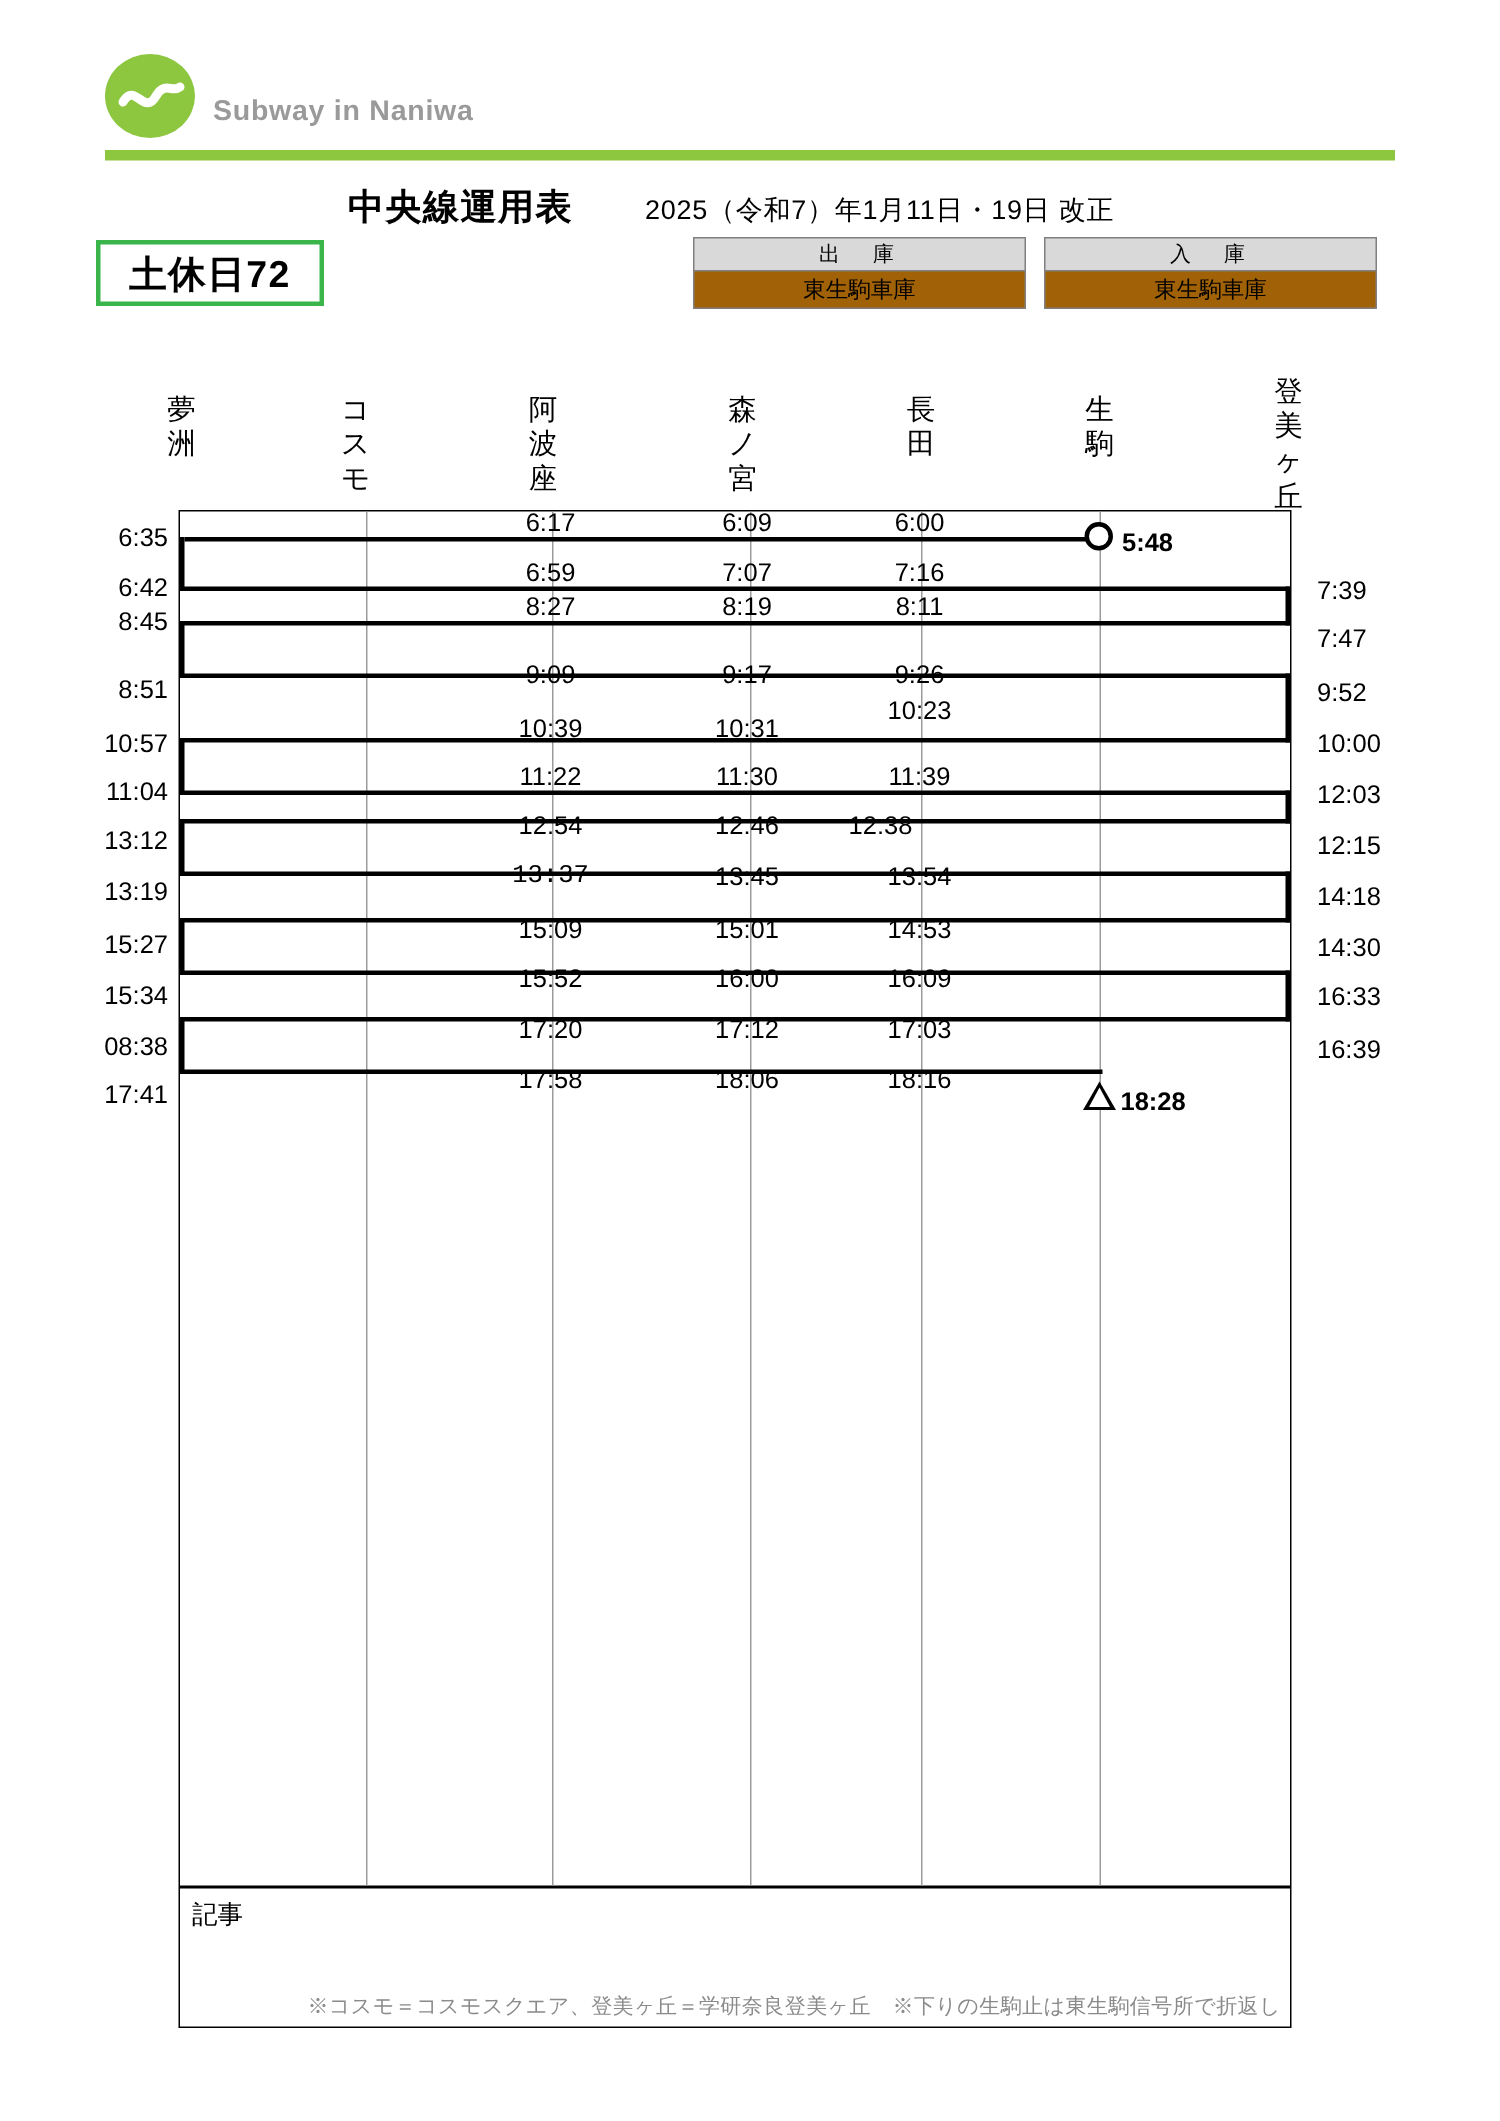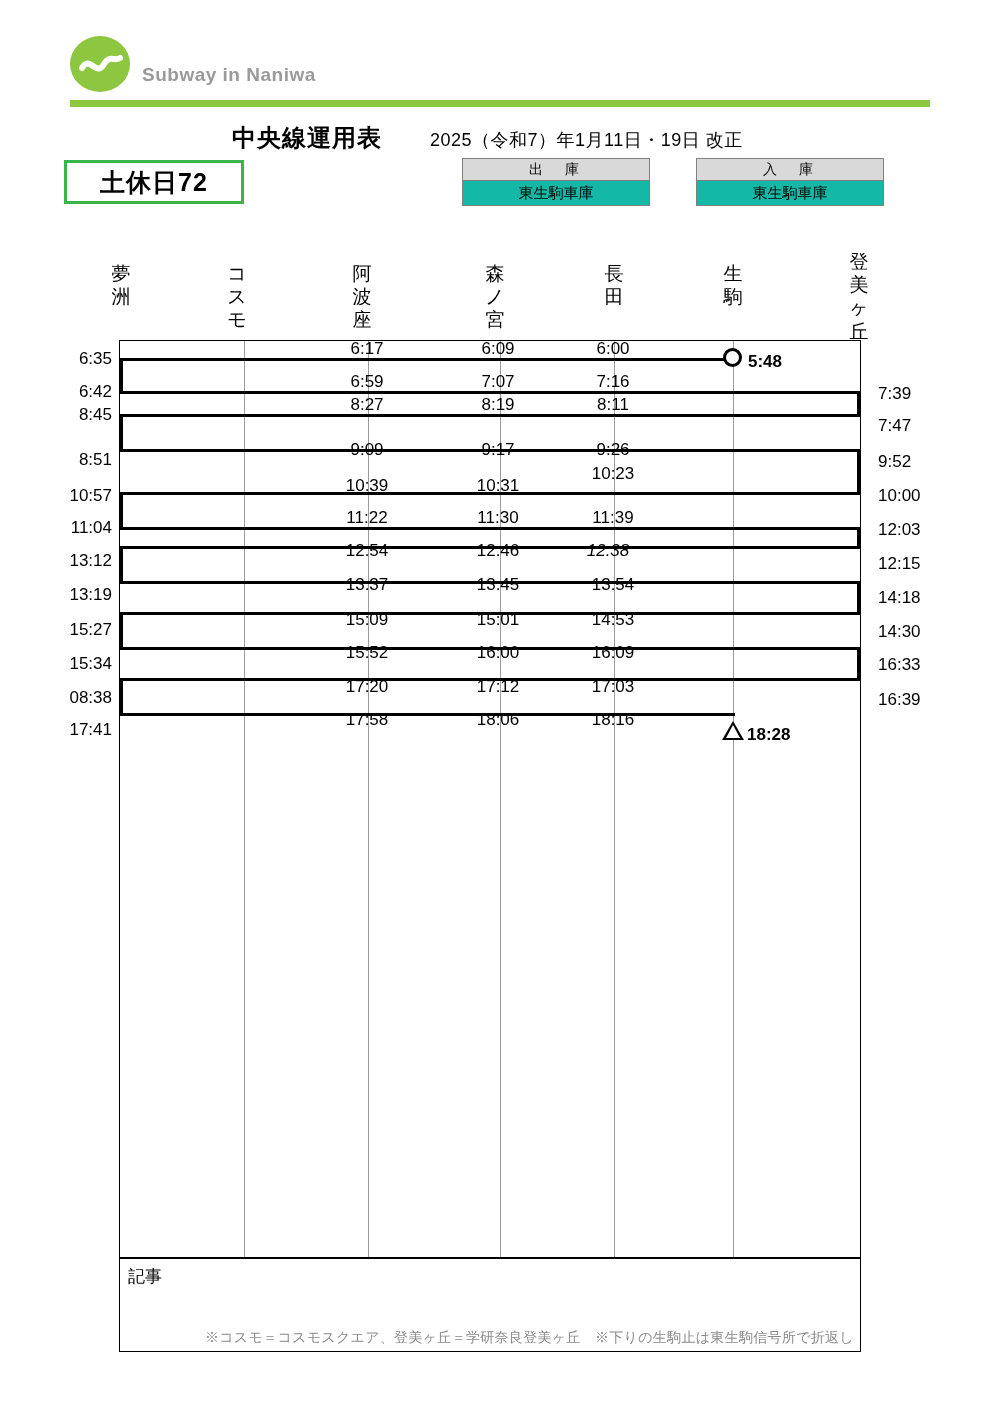--- a/index.html
+++ b/index.html
@@ -73,38 +73,38 @@
     top: 128px;
     font-size: 18px;
     letter-spacing: 0.5px;
   }
 
   
   .badge {
     position: absolute;
     left: 64px;
     top: 160px;
-    width: 180px;
+    width: 152px;
     height: 44px;
     border: 3px solid #39b54a;
     display: flex;
     align-items: center;
     justify-content: center;
     box-sizing: border-box;
   }
   .badge-text {
     font-size: 25px;
     font-weight: bold;
     letter-spacing: 1px;
   }
 
   
   .depot {
     position: absolute;
-    width: 188px;
+    width: 222px;
     box-sizing: border-box;
   }
   .depot.out { left: 462px; top: 158px; }
   .depot.in  { left: 696px; top: 158px; }
   .depot-head {
     height: 22px;
     background: #d9d9d9;
     border: 1px solid #808080;
     border-bottom: none;
     font-size: 14px;
@@ -115,21 +115,21 @@
     box-sizing: border-box;
   }
   .depot-body {
     height: 26px;
     border: 1px solid #808080;
     font-size: 15px;
     display: flex;
     align-items: center;
     justify-content: center;
     box-sizing: border-box;
-    background: #14b8a6;
+    background: #a16207;
   }
 
   
   .station {
     position: absolute;
     width: 26px;
     text-align: center;
     font-size: 19px;
     line-height: 1.22;
     font-weight: 500;
@@ -341,21 +341,21 @@
 <div class="t right" style="left:40px; top:688px; width:72px;">08:38</div>
 <div class="t right" style="left:40px; top:720px; width:72px;">17:41</div>
 
 <div class="t center" style="left:367px; top:339px;">6:17</div>
 <div class="t center" style="left:367px; top:372px;">6:59</div>
 <div class="t center" style="left:367px; top:395px;">8:27</div>
 <div class="t center" style="left:367px; top:440px;">9:09</div>
 <div class="t center" style="left:367px; top:476px;">10:39</div>
 <div class="t center" style="left:367px; top:508px;">11:22</div>
 <div class="t center" style="left:367px; top:541px;">12:54</div>
-<div class="t center" style="left:367px; top:575px;">13:37</div>
+<div class="t center" style="left:367px; top:575px;font-family:Liberation Mono, monospace;">13:37</div>
 <div class="t center" style="left:367px; top:610px;">15:09</div>
 <div class="t center" style="left:367px; top:643px;">15:52</div>
 <div class="t center" style="left:367px; top:677px;">17:20</div>
 <div class="t center" style="left:367px; top:710px;">17:58</div>
 
 <div class="t center" style="left:498px; top:339px;">6:09</div>
 <div class="t center" style="left:498px; top:372px;">7:07</div>
 <div class="t center" style="left:498px; top:395px;">8:19</div>
 <div class="t center" style="left:498px; top:440px;">9:17</div>
 <div class="t center" style="left:498px; top:476px;">10:31</div>
@@ -366,21 +366,21 @@
 <div class="t center" style="left:498px; top:643px;">16:00</div>
 <div class="t center" style="left:498px; top:677px;">17:12</div>
 <div class="t center" style="left:498px; top:710px;">18:06</div>
 
 <div class="t center" style="left:613px; top:339px;">6:00</div>
 <div class="t center" style="left:613px; top:372px;">7:16</div>
 <div class="t center" style="left:613px; top:395px;">8:11</div>
 <div class="t center" style="left:613px; top:440px;">9:26</div>
 <div class="t center" style="left:613px; top:464px;">10:23</div>
 <div class="t center" style="left:613px; top:508px;">11:39</div>
-<div class="t center" style="left:608px; top:541px;font-style:italic;">12:38</div>
+<div class="t center" style="left:587px; top:541px;">12:38</div>
 <div class="t center" style="left:613px; top:575px;">13:54</div>
 <div class="t center" style="left:613px; top:610px;">14:53</div>
 <div class="t center" style="left:613px; top:643px;">16:09</div>
 <div class="t center" style="left:613px; top:677px;">17:03</div>
 <div class="t center" style="left:613px; top:710px;">18:16</div>
 
 <div class="t" style="left:878px; top:384px;">7:39</div>
 <div class="t" style="left:878px; top:416px;">7:47</div>
 <div class="t" style="left:878px; top:452px;">9:52</div>
 <div class="t" style="left:878px; top:486px;">10:00</div>

